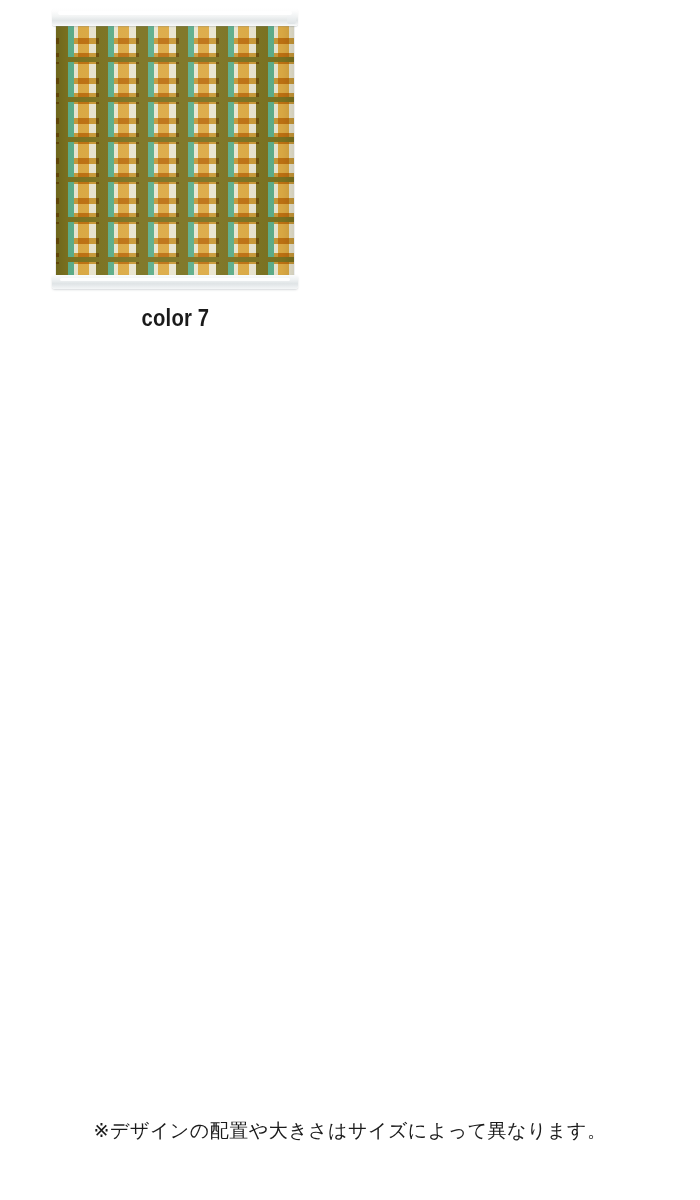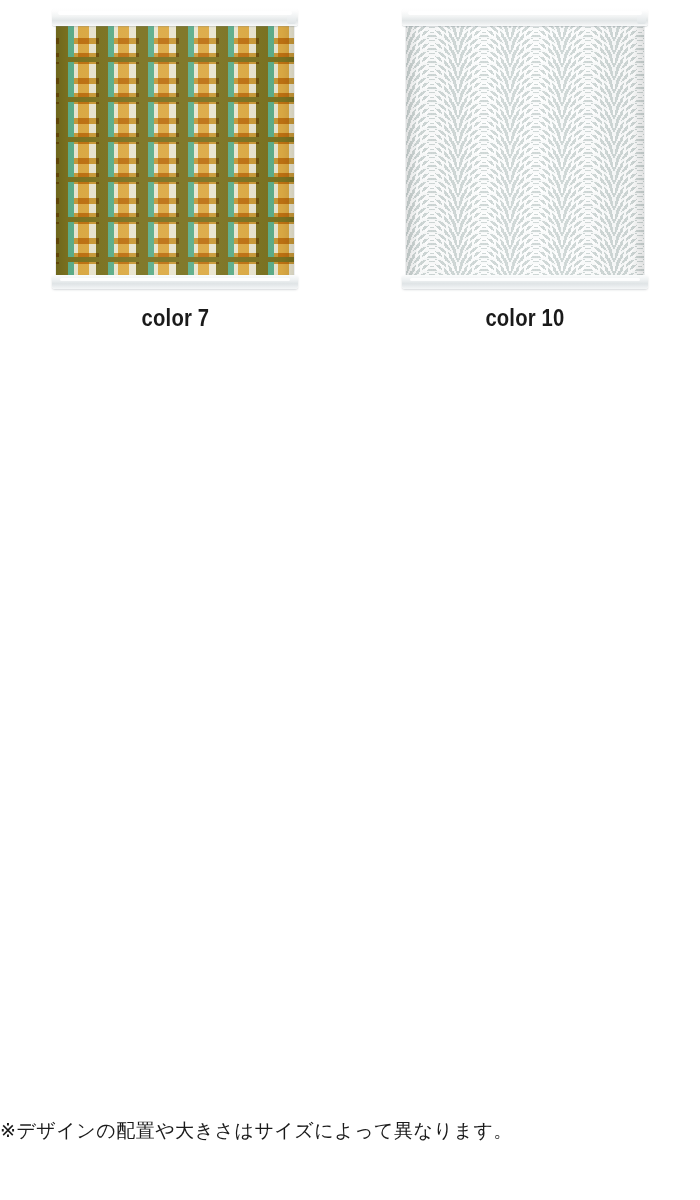--- a/index.html
+++ b/index.html
@@ -323,21 +323,21 @@
     background-size: 34px 17px, 34px 17px, 34px 17px, 2px 2px;
     background-position: 0 0, 17px 8.5px, 17px 8.5px, 0 0;
   }
 
   
   .footnote {
     position: absolute;
     left: 0;
     top: 1118px;
     width: 700px;
-    text-align: left;
+    text-align: center;
     font-family: "DejaVu Sans", "Liberation Sans", sans-serif;
     font-size: 19px;
     color: #1a1a1a;
     letter-spacing: 0.5px;
     white-space: nowrap;
   }
 </style>
 </head>
 <body>
 
@@ -352,31 +352,20 @@
           <div class="fabric-inner pat-color7"></div>
           <div class="fabric-shade"></div>
         </div>
         <div class="bottomrail"></div>
       </div>
       <div class="swatch-label">color 7</div>
     </div>
 
 
 
-    <div class="swatch-cell">
-      <div class="blind">
-        <div class="headrail"></div>
-        <div class="fabric">
-          <div class="fabric-inner pat-color10"></div>
-          <div class="fabric-shade"></div>
-        </div>
-        <div class="bottomrail"></div>
-      </div>
-      <div class="swatch-label">color 10</div>
-    </div>
 
 
 
   </div>
 
   <div class="footnote">※デザインの配置や大きさはサイズによって異なります。</div>
 
 </div>
 
 </body></html>

